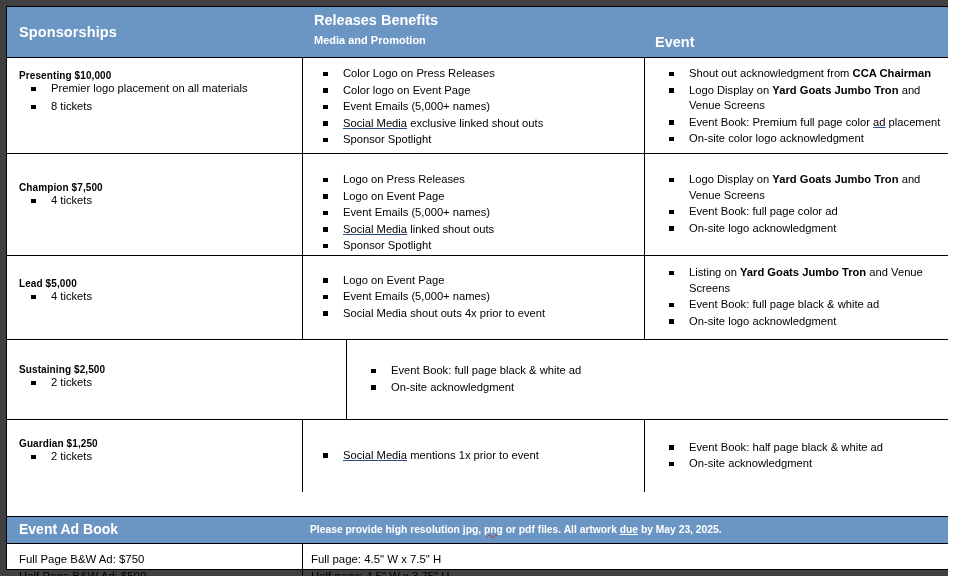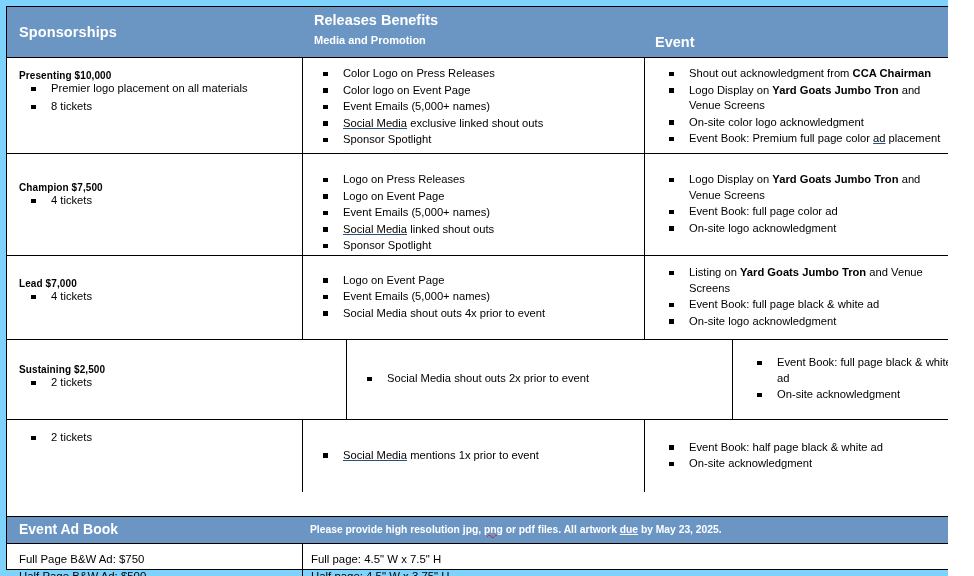--- a/index.html
+++ b/index.html
@@ -6,21 +6,21 @@
   html, body {
     margin: 0; padding: 0;
     width: 974px; height: 576px;
     background: #ffffff;
     font-family: "Liberation Sans", sans-serif;
   }
 
   .page {
     position: relative;
     width: 948px; height: 576px;
-    background: #7dd3fc;
+    background: #404040;
     overflow: hidden;
   }
 
   .table {
     position: absolute;
     left: 6px; top: 6px;
     width: 958px; height: 564px;
     border: 1.5px solid #000000;
     background: #ffffff;
     display: flex;
@@ -219,22 +219,22 @@
             <li>Color logo on Event Page</li>
             <li>Event Emails (5,000+ names)</li>
             <li><span class="ulink">Social Media</span> exclusive linked shout outs</li>
             <li>Sponsor Spotlight</li>
           </ul>
       </div>
       <div class="c-event">
         <ul class="bl tight">
             <li>Shout out acknowledgment from <b class="bd">CCA Chairman</b></li>
             <li>Logo Display on <b class="bd">Yard Goats Jumbo Tron</b> and Venue Screens</li>
+            <li>Event Book: Premium full page color <span class="uspell">ad</span> placement</li>
             <li>On-site color logo acknowledgment</li>
-            <li>Event Book: Premium full page color <span class="uspell">ad</span> placement</li>
           </ul>
       </div>
     </div>
 
     <div class="row r1">
       <div class="c-tier">
         <div class="tier-name" style="margin-top:18px;">Champion $7,500</div>
         <ul class="bl tier-sub">
             <li>4 tickets</li>
           </ul>
@@ -252,21 +252,21 @@
         <ul class="bl tight">
             <li>Logo Display on <b class="bd">Yard Goats Jumbo Tron</b> and Venue Screens</li>
             <li>Event Book: full page color ad</li>
             <li>On-site logo acknowledgment</li>
           </ul>
       </div>
     </div>
 
     <div class="row r2">
       <div class="c-tier">
-        <div class="tier-name" style="margin-top:12px;">Lead $7,000</div>
+        <div class="tier-name" style="margin-top:12px;">Lead $5,000</div>
         <ul class="bl tier-sub">
             <li>4 tickets</li>
           </ul>
       </div>
       <div class="c-media vcenter">
         <ul class="bl tight">
             <li>Logo on Event Page</li>
             <li>Event Emails (5,000+ names)</li>
             <li>Social Media shout outs 4x prior to event</li>
           </ul>
@@ -280,35 +280,31 @@
       </div>
     </div>
 
     <div class="row r3">
       <div class="c-tier">
         <div class="tier-name" style="margin-top:14px;">Sustaining $2,500</div>
         <ul class="bl tier-sub">
             <li>2 tickets</li>
           </ul>
       </div>
-      <div class="c-media vcenter">
-        <ul class="bl tight">
-            <li>Social Media shout outs 2x prior to event</li>
-          </ul>
-      </div>
       <div class="c-event vcenter">
         <ul class="bl tight">
             <li>Event Book: full page black &amp; white ad</li>
             <li>On-site acknowledgment</li>
           </ul>
       </div>
     </div>
 
     <div class="row r4">
       <div class="c-tier">
+        <div class="tier-name" style="margin-top:8px;">Guardian $1,250</div>
         <ul class="bl tier-sub">
             <li>2 tickets</li>
           </ul>
       </div>
       <div class="c-media vcenter">
         <ul class="bl tight">
             <li><span class="ulink">Social Media</span> mentions 1x prior to event</li>
           </ul>
       </div>
       <div class="c-event vcenter">

